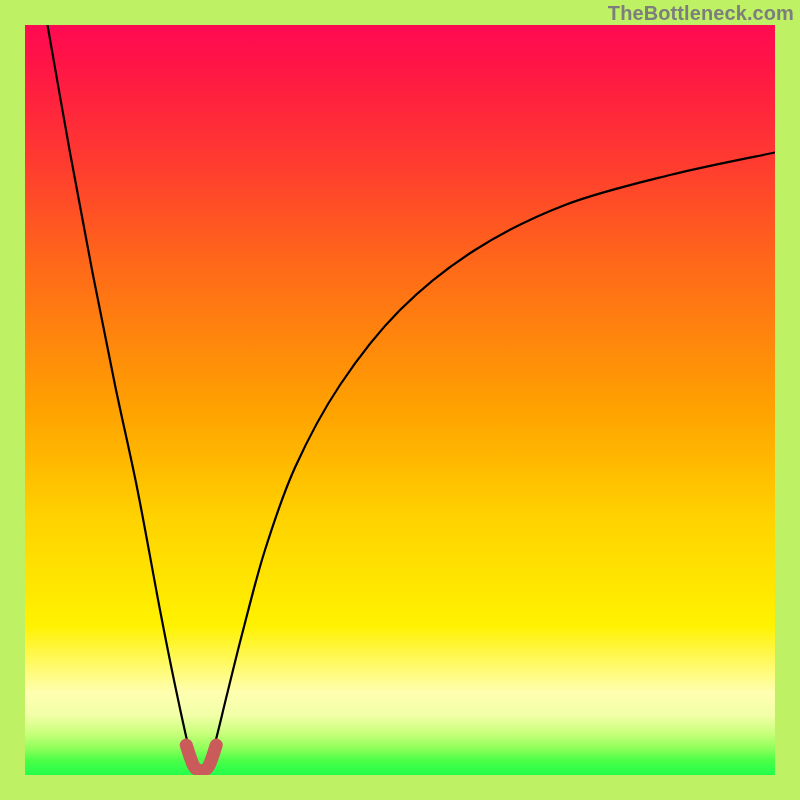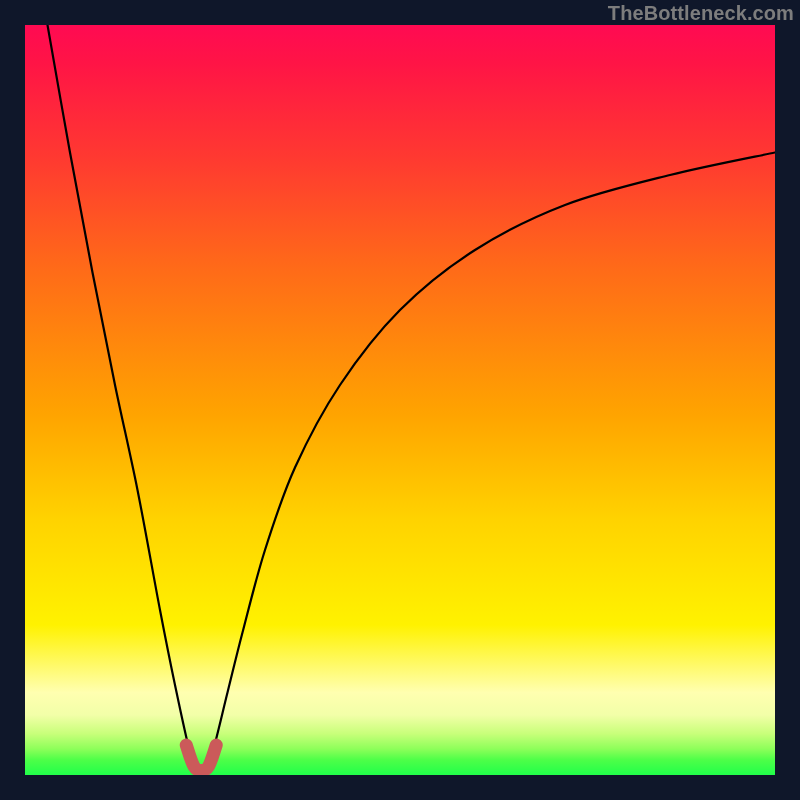--- a/index.html
+++ b/index.html
@@ -10,21 +10,21 @@
     background: #000;
     overflow: hidden;
     font-family: Arial, Helvetica, sans-serif;
   }
   .frame {
     position: absolute;
     left: 0;
     top: 0;
     width: 800px;
     height: 800px;
-    background: #0f172a;
+    background: #bef264;
   }
   .plot-area {
     position: absolute;
     left: 25px;
     top: 25px;
     width: 750px;
     height: 750px;
     overflow: hidden;
   }
   .gradient-fill {

